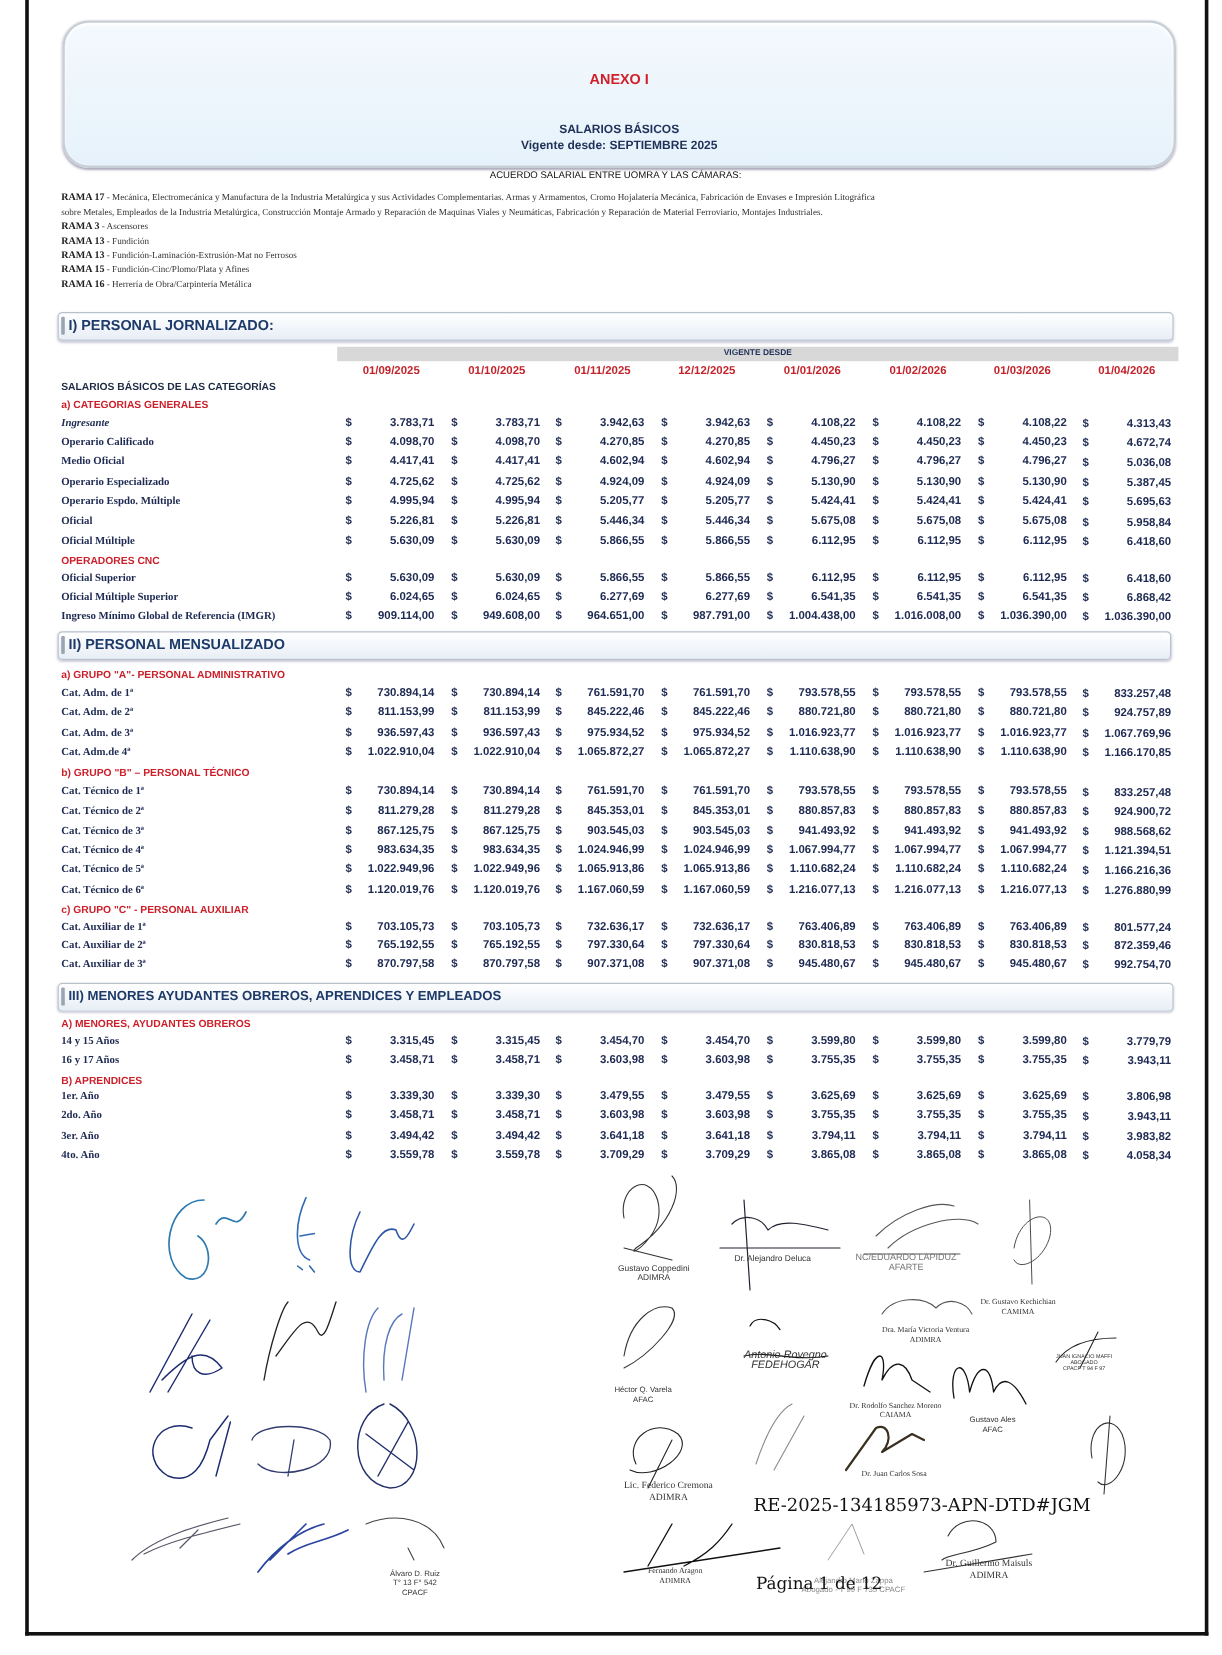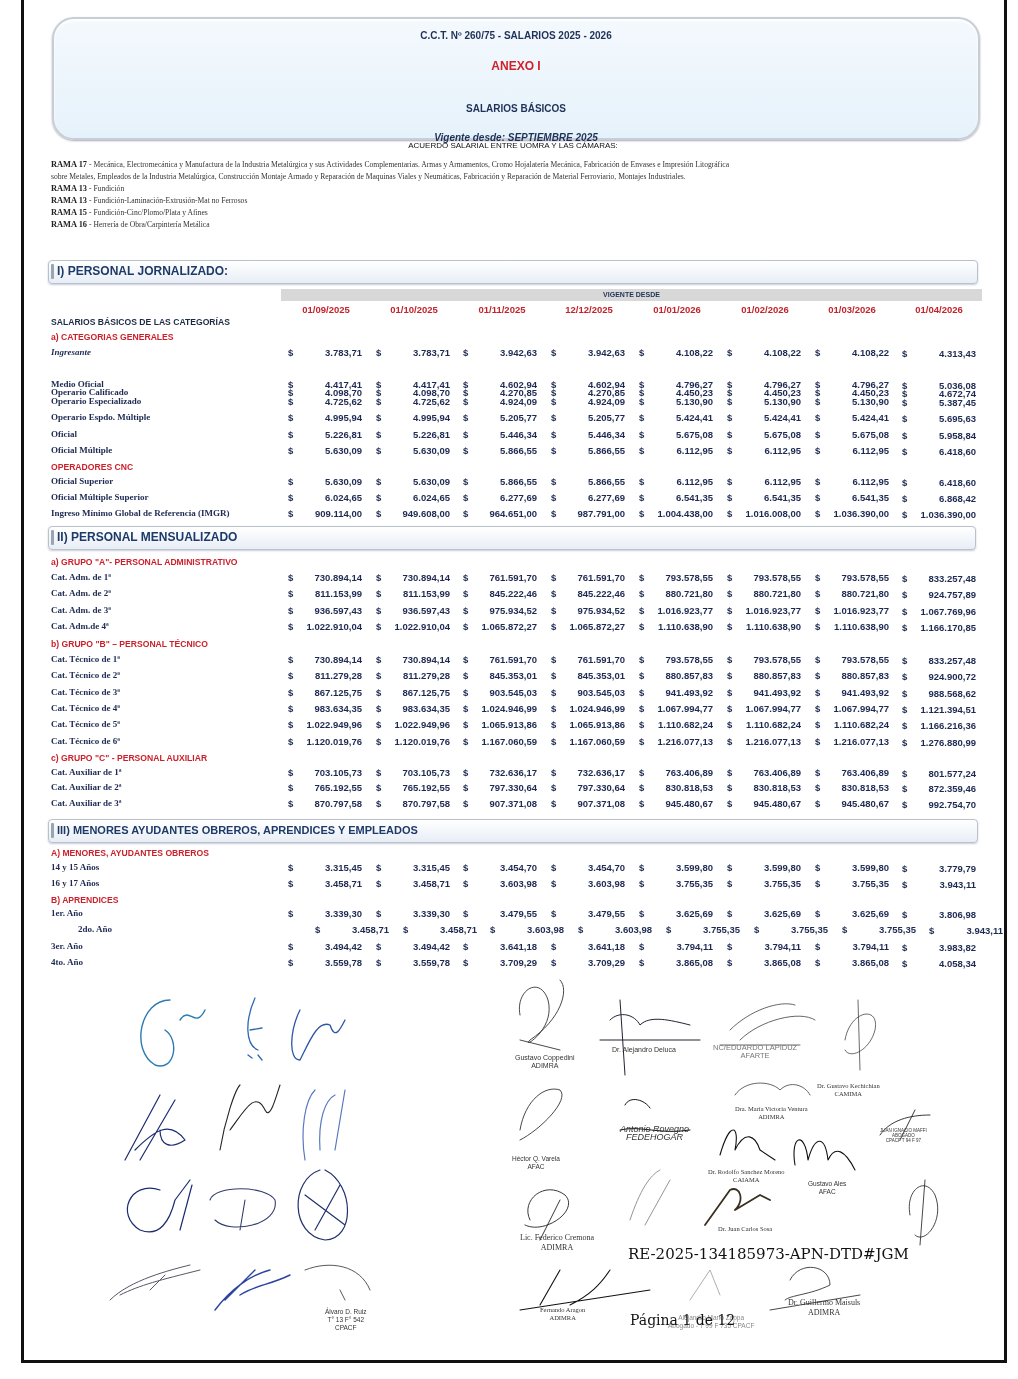--- a/index.html
+++ b/index.html
@@ -3,21 +3,21 @@
 <meta charset="utf-8">
 <style>
   html, body { margin:0; padding:0; background:#ffffff; }
   body { width:1018px; height:1379px; position:relative; overflow:hidden; font-family:"Liberation Sans", sans-serif; }
   .page { position:absolute; left:21px; top:0; width:980px; height:1360px; border-left:3px solid #111; border-right:3px solid #111; border-bottom:3px solid #111; box-sizing:content-box; }
   .header-box { position:absolute; left:31px; top:17px; width:924px; height:119px; border:2px solid #c8ced6; border-radius:22px; background:linear-gradient(#f4f9fd,#e6f2fb); box-shadow:inset 0 2px 3px #fff, 0 1px 2px #aab; text-align:center; }
   .hb-cct { position:absolute; left:0; right:0; top:11px; font-size:10px; font-weight:bold; color:#1f3158; }
   .hb-anexo { position:absolute; left:0; right:0; top:40px; font-size:12px; font-weight:bold; color:#d0202a; }
   .hb-rama { position:absolute; left:0; right:0; top:55px; font-size:12px; font-weight:bold; color:#d0202a; }
   .hb-sal { position:absolute; left:0; right:0; top:84px; font-size:10px; font-weight:bold; color:#1f3158; }
-  .hb-vig { position:absolute; left:0; right:0; top:113px; font-size:10px; font-weight:bold; color:#1f3158;font-style:italic; }
+  .hb-vig { position:absolute; left:0; right:0; top:97px; font-size:10px; font-weight:bold; color:#1f3158; }
   .acuerdo { position:absolute; left:0; right:0; top:141px; text-align:center; font-size:8px; color:#111; padding-left:8px; }
   .ramas { position:absolute; left:30px; top:159px; width:900px; font-family:"Liberation Serif", serif; font-size:7.6px; color:#333; line-height:12px; }
   .ramas b { color:#222; font-size:8.4px; }
   .ramas .rl { white-space:nowrap; }
   .sec { position:absolute; left:28px; width:928px; height:22px; border:1.5px solid #b9c1cb; border-radius:4px; background:linear-gradient(#ffffff,#e8eef6); box-shadow:0 1px 2px #ccd; }
   .sec .bar { position:absolute; left:2px; top:3px; width:3px; height:15px; background:#9aa5b1; border-radius:1px; }
   .sec span { position:absolute; left:8px; top:3px; font-size:12px; font-weight:bold; color:#1d3a68; white-space:nowrap; }
   .sec.small span { font-size:11px; top:4px; }
   .vig-band { position:absolute; left:260px; top:289px; width:701px; height:12px; background:#d8d8d8; text-align:center; font-size:7px; color:#1f3158; font-weight:bold; line-height:12px; }
   .date { position:absolute; top:304px; width:80px; text-align:center; font-size:9.5px; font-weight:bold; color:#c4232b; }
@@ -34,30 +34,30 @@
   .sig-txt.serif { font-family:"Liberation Serif", serif; }
   .re-code { position:absolute; left:628px; top:1245px; font-family:"DejaVu Serif", serif; font-size:15px; color:#111; white-space:nowrap; }
   .pagina { position:absolute; left:630px; top:1312px; font-family:"DejaVu Serif", serif; font-size:14px; color:#111; white-space:nowrap; }
 </style>
 </head>
 <body>
 
 <div class="page"></div>
 
 <div class="header-box" style="left:52px;">
-  <div class="hb-cct">C.C.T.  Nº 260/75 - SALARIOS 2025 - 2026</div>
   <div class="hb-anexo">ANEXO I</div>
   <div class="hb-sal">SALARIOS BÁSICOS</div>
   <div class="hb-vig">Vigente desde:  SEPTIEMBRE 2025</div>
 </div>
 <div class="acuerdo">ACUERDO SALARIAL ENTRE UOMRA Y LAS CÁMARAS:</div>
 
 <div class="ramas" style="left:51px;">
   <div class="rl"><b>RAMA 17</b> <span>-  Mecánica, Electromecánica y Manufactura de la Industria Metalúrgica y sus Actividades Complementarias. Armas y Armamentos, Cromo Hojalatería Mecánica, Fabricación de Envases e Impresión Litográfica</span></div>
   <div class="rl"><span>sobre Metales, Empleados de la Industria Metalúrgica, Construcción Montaje Armado   y Reparación de Maquinas Viales y Neumáticas, Fabricación y Reparación de Material Ferroviario, Montajes  Industriales.</span></div>
+  <div class="rl"><b>RAMA   3</b> <span>-   Ascensores</span></div>
   <div class="rl"><b>RAMA  13</b> <span>-  Fundición</span></div>
   <div class="rl"><b>RAMA  13</b> <span>-   Fundición-Laminación-Extrusión-Mat no Ferrosos</span></div>
   <div class="rl"><b>RAMA  15</b> <span>-  Fundición-Cinc/Plomo/Plata y Afines</span></div>
   <div class="rl"><b>RAMA  16</b> <span>-  Herrería de Obra/Carpintería Metálica</span></div>
 </div>
 
 <div class="sec" style="top:260px; left:48px;">
   <div class="bar"></div>
   <span>I) PERSONAL JORNALIZADO:</span>
 </div>
@@ -107,21 +107,21 @@
       </div>
       <div class="cell" style="left: 815px; width: 74px;">
         <span class="cur">$</span>
         <span class="amt">4.108,22</span>
       </div>
       <div class="cell" style="left: 902px; width: 74px; top: 1px;">
         <span class="cur">$</span>
         <span class="amt">4.313,43</span>
       </div>
     </div>
-    <div class="row" style="top: 363px; left: 0px; margin-top: 24px;">
+    <div class="row" style="top: 363px; left: 0px;">
       <div class="rlabel" style="left: 51px;">Operario Calificado</div>
       <div class="cell" style="left: 288px; width: 74px;">
         <span class="cur">$</span>
         <span class="amt">4.098,70</span>
       </div>
       <div class="cell" style="left: 376px; width: 74px;">
         <span class="cur">$</span>
         <span class="amt">4.098,70</span>
       </div>
       <div class="cell" style="left: 463px; width: 74px;">
@@ -1010,21 +1010,21 @@
       </div>
       <div class="cell" style="left: 815px; width: 74px;">
         <span class="cur">$</span>
         <span class="amt">3.625,69</span>
       </div>
       <div class="cell" style="left: 902px; width: 74px; top: 1px;">
         <span class="cur">$</span>
         <span class="amt">3.806,98</span>
       </div>
     </div>
-    <div class="row" style="top: 924px; left: 0px; margin-left: 27px;">
+    <div class="row" style="top: 924px; left: 0px;">
       <div class="rlabel" style="left: 51px;">2do.   Año</div>
       <div class="cell" style="left: 288px; width: 74px;">
         <span class="cur">$</span>
         <span class="amt">3.458,71</span>
       </div>
       <div class="cell" style="left: 376px; width: 74px;">
         <span class="cur">$</span>
         <span class="amt">3.458,71</span>
       </div>
       <div class="cell" style="left: 463px; width: 74px;">

